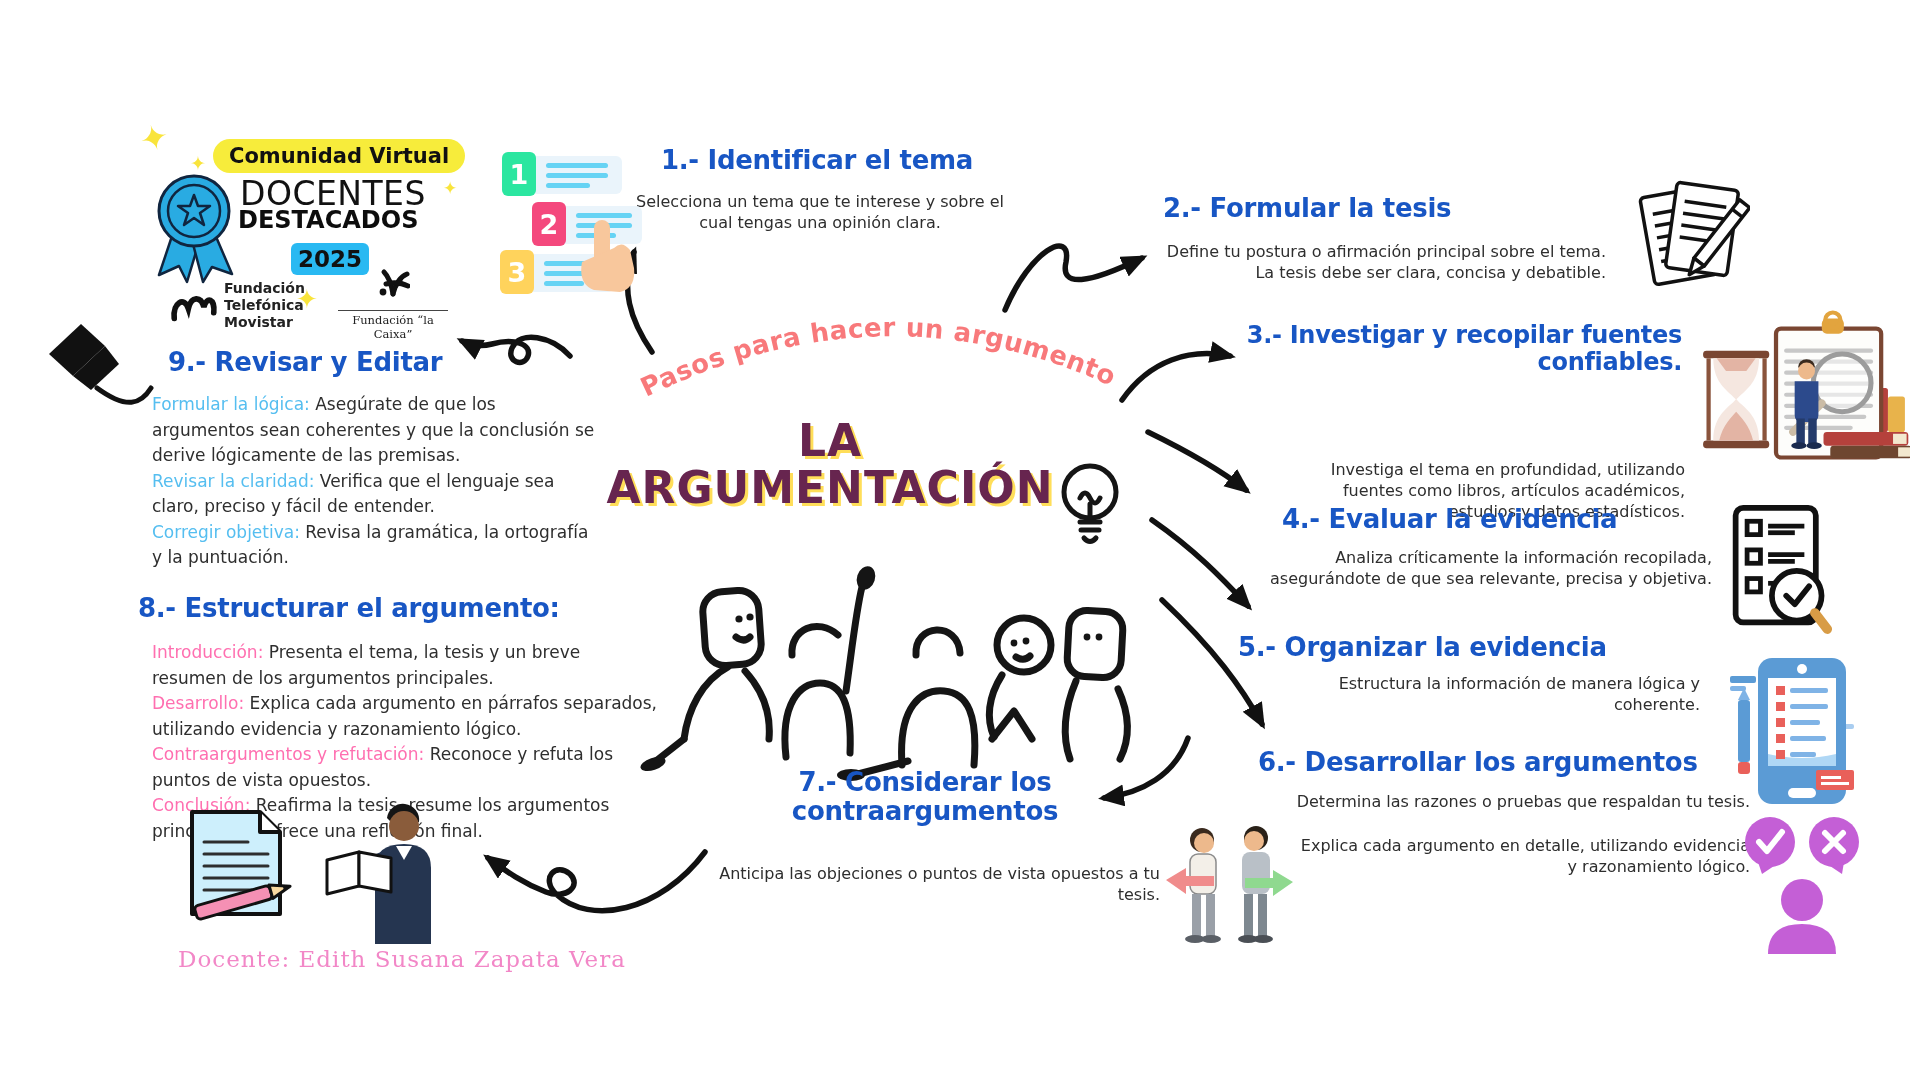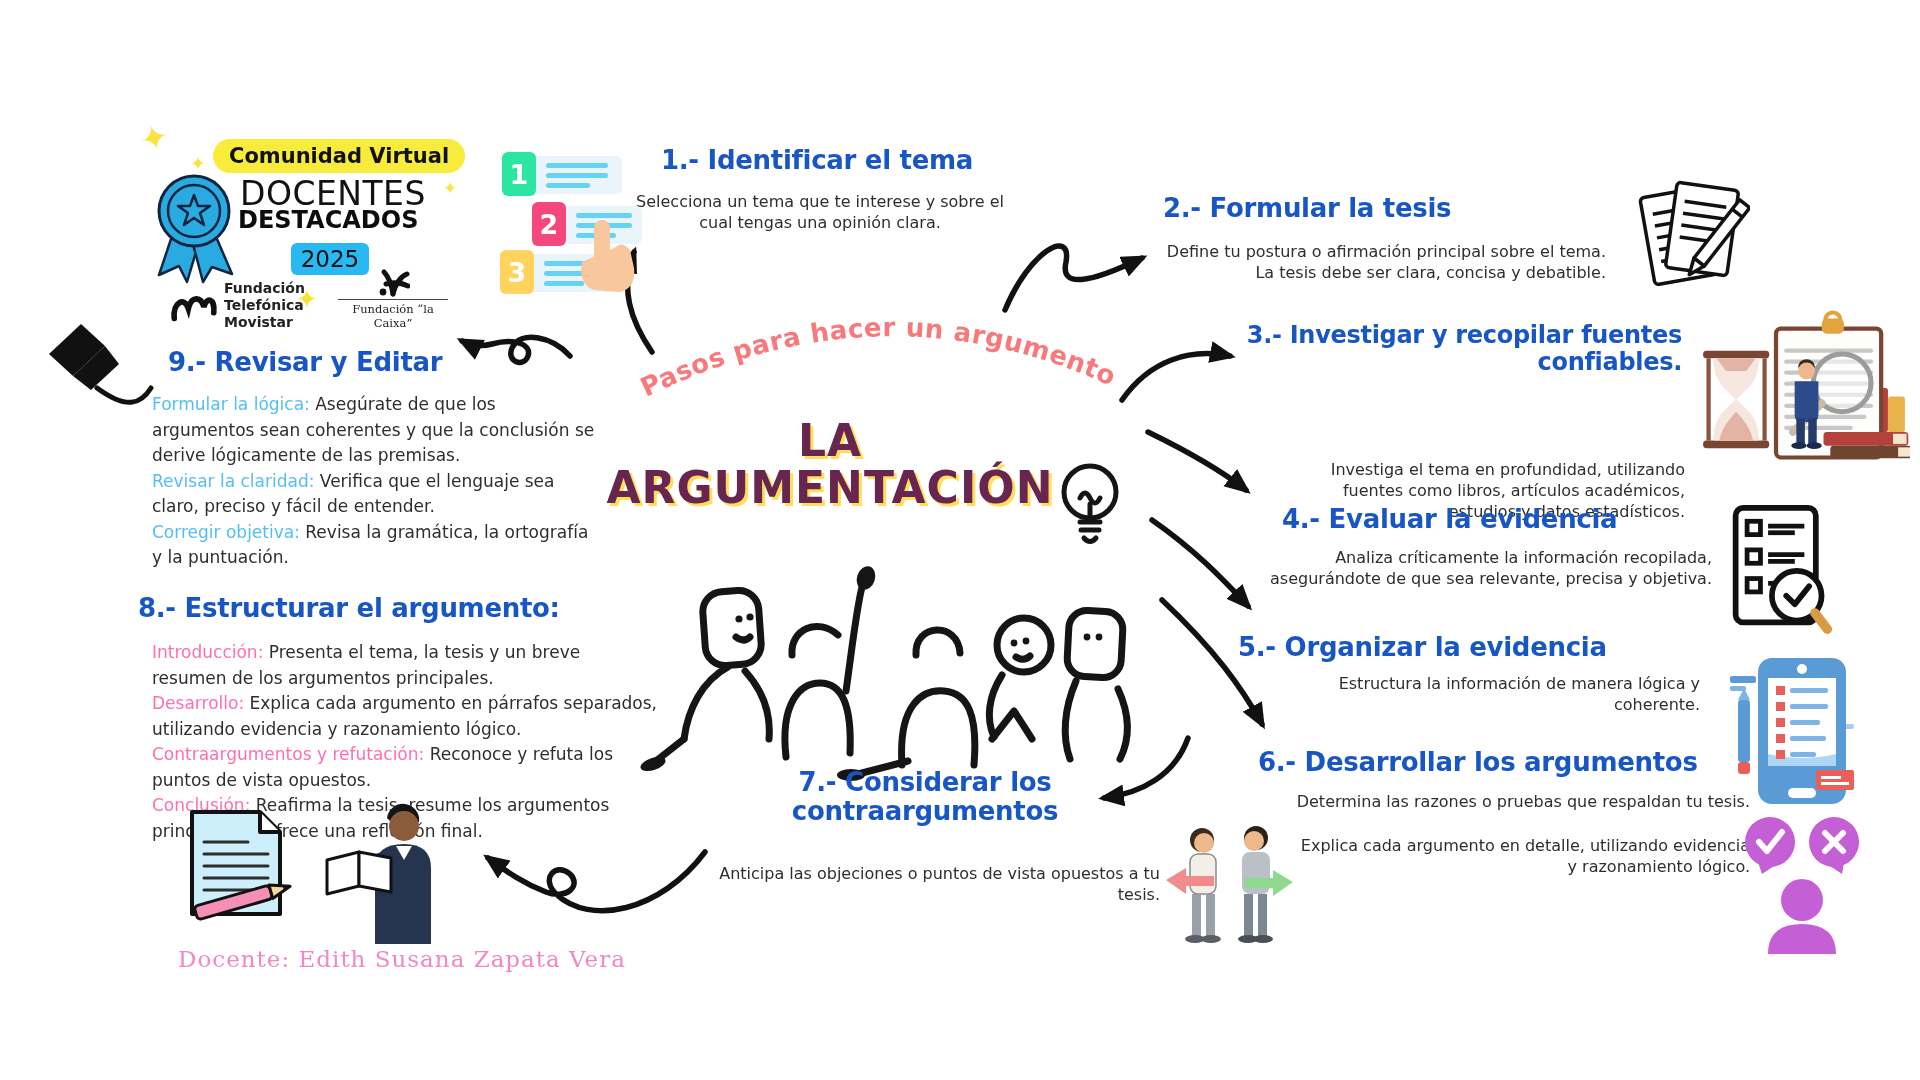--- a/index.html
+++ b/index.html
@@ -13,26 +13,26 @@
   .t-right{text-align:right;}
   .t-left{text-align:left;}
   
   .detail{position:absolute;color:#2e2e2e;font-size:17px;line-height:1.5;}
   .detail .lbl-pink{color:#FF6FB0;}
   .detail .lbl-blue{color:#55BEF0;}
   
   .pill{position:absolute;left:213px;top:139px;background:#F7EC3B;border-radius:20px;padding:5px 16px;font-size:21px;font-weight:700;color:#111;}
   .docentes{position:absolute;left:240px;top:174px;font-size:33px;font-weight:500;color:#121212;letter-spacing:0.5px;}
   .destacados{position:absolute;left:238px;top:206px;font-size:24px;font-weight:800;color:#0d0d0d;}
-  .year{position:absolute;left:291px;top:243px;width:78px;height:32px;background:#29B9F2;border-radius:6px;display:flex;align-items:center;justify-content:center;font-size:23px;font-weight:400;color:#111;}
+  .year{position:absolute;left:291px;top:243px;width:78px;height:32px;background:#29B9F2;border-radius:6px;display:flex;align-items:center;justify-content:center;font-size:23px;font-weight:700;color:#111;}
   .sparkle{position:absolute;color:#F9E43B;}
   .sp-tel{position:absolute;left:170px;top:280px;display:flex;align-items:center;gap:6px;}
   .sp-tel-text{font-size:14px;font-weight:700;color:#222;line-height:1.2;}
   .sp-caixa{position:absolute;left:338px;top:268px;width:110px;text-align:center;}
-  .sp-caixa-text{font-family:"DejaVu Serif", serif;font-size:11.5px;color:#222;border-top:1px solid #444;padding-top:2px;margin-top:1px;}
+  .sp-caixa-text{font-family:"DejaVu Serif", serif;font-size:11.5px;color:#222;border-top:1px solid #444;padding-top:2px;margin-top:12px;}
   
   .main-title{position:absolute;left:600px;top:418px;width:460px;text-align:center;color:#67254F;font-weight:800;font-size:44px;line-height:1.06;letter-spacing:1px;text-shadow:3px 3px 0 #FFDE59;}
   .credit{position:absolute;left:178px;top:946px;font-family:"DejaVu Serif", serif;font-size:23px;color:#F287C7;letter-spacing:1px;}
   svg{display:block;}
 </style>
 </head>
 <body>
 
 <div class="canvas">
 

